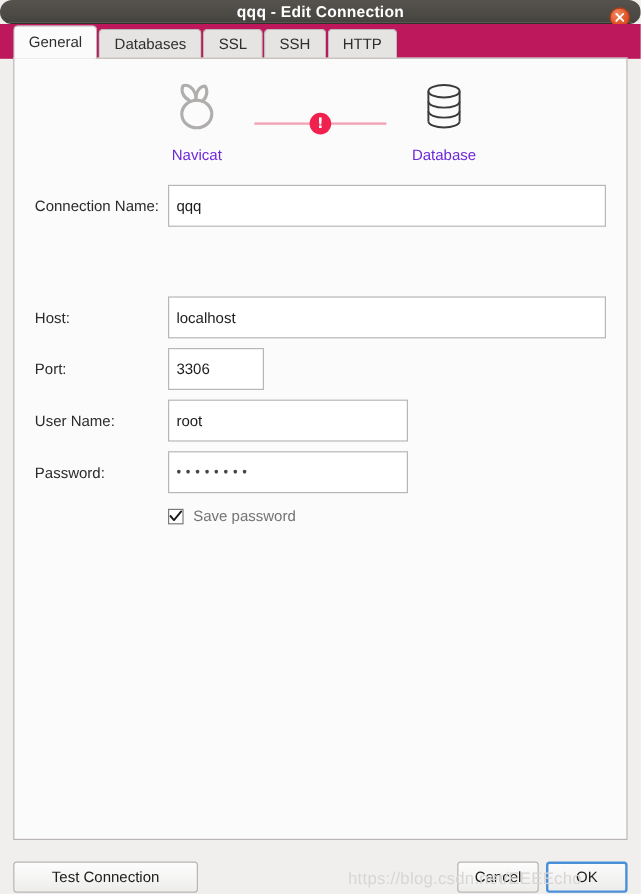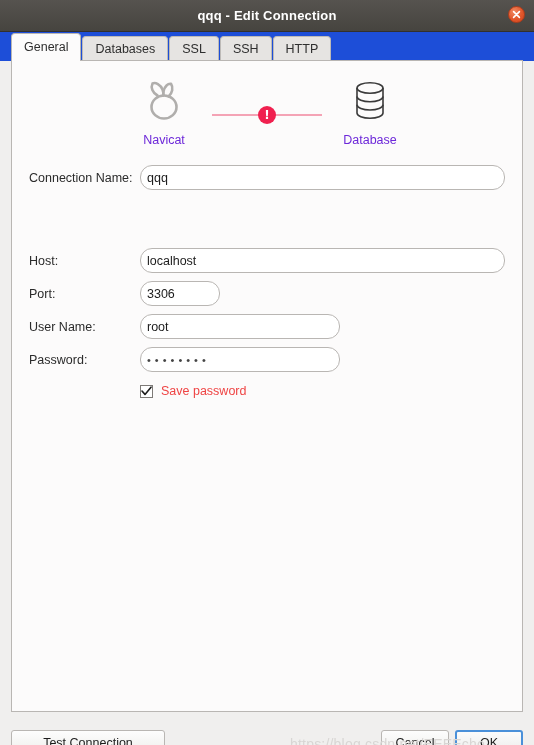--- a/index.html
+++ b/index.html
@@ -11,27 +11,28 @@
     height: 745px;
     background: #f0efee;
     font-family: "Liberation Sans", sans-serif;
     overflow: hidden;
     -webkit-font-smoothing: antialiased;
   }
 
   
   .titlebar {
     position: relative;
-    height: 32px;
+    height: 20px;
     background: linear-gradient(to bottom, #56534f 0%, #46443f 100%);
     display: flex;
     align-items: center;
     justify-content: center;
     border-bottom: 1px solid #32302d;
     box-sizing: border-box;
+    border-radius: 12px;
   }
   .titlebar-text {
     color: #ffffff;
     font-size: 13px;
     font-weight: bold;
     letter-spacing: 0.2px;
   }
   .close-btn {
     position: absolute;
     right: 9px;
@@ -50,21 +51,21 @@
   .close-btn svg { display: block; }
 
   
   .tabstrip {
     position: relative;
     height: 29px;
     padding-left: 11px;
     display: flex;
     align-items: flex-end;
     box-sizing: border-box;
-    background: #1d4ed8;
+    background: #be185d;
   }
   .tab {
     height: 25px;
     line-height: 25px;
     padding: 0 12px;
     font-size: 12.5px;
     color: #2e2e2e;
     background: #e6e4e2;
     border: 1px solid #bdbab7;
     border-bottom: none;
@@ -157,24 +158,24 @@
     margin-bottom: 8px;
   }
   .row.gap-after { margin-bottom: 58px; }
   .label {
     width: 111px;
     font-size: 12.5px;
     color: #2b2b2b;
     flex: none;
   }
   .field {
-    height: 25px;
+    height: 35px;
     border: 1px solid #b9b6b3;
     background: #ffffff;
-    border-radius: 12px;
+    border-radius: 0;
     padding: 0 6px;
     font-size: 12.5px;
     color: #1c1c1c;
     font-family: "Liberation Sans", sans-serif;
     box-sizing: border-box;
     outline: none;
   }
   .field.wide  { width: 389px; }
   .field.small { width: 80px; }
   .field.mid   { width: 200px; }
@@ -198,21 +199,21 @@
     box-sizing: border-box;
     display: flex;
     align-items: center;
     justify-content: center;
     cursor: pointer;
     flex: none;
   }
   .checkbox svg { display: block; }
   .checkrow .check-label {
     font-size: 12.5px;
-    color: #ef4444;
+    color: #737373;
     margin-left: 8px;
     cursor: pointer;
   }
 
   
   .bottombar {
     position: relative;
     height: 62px;
     padding: 0 11px;
     box-sizing: border-box;

